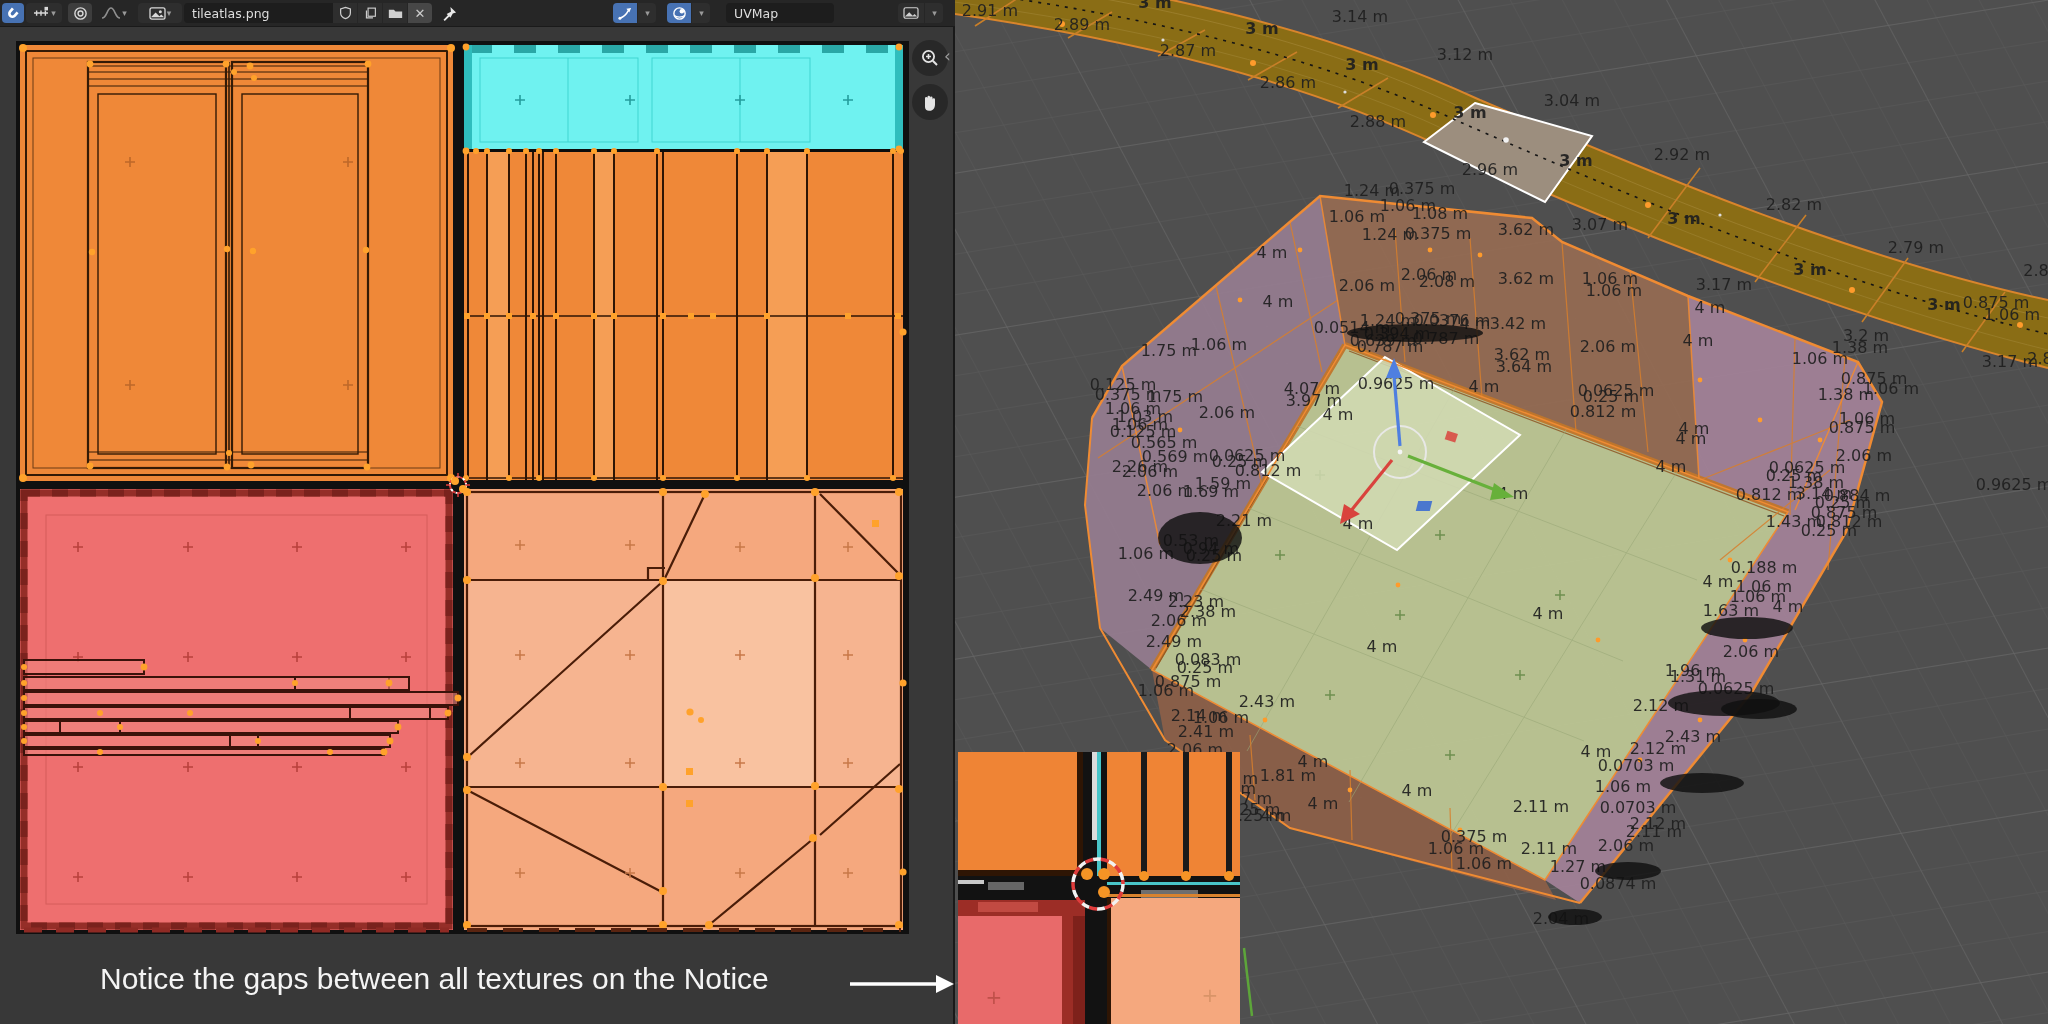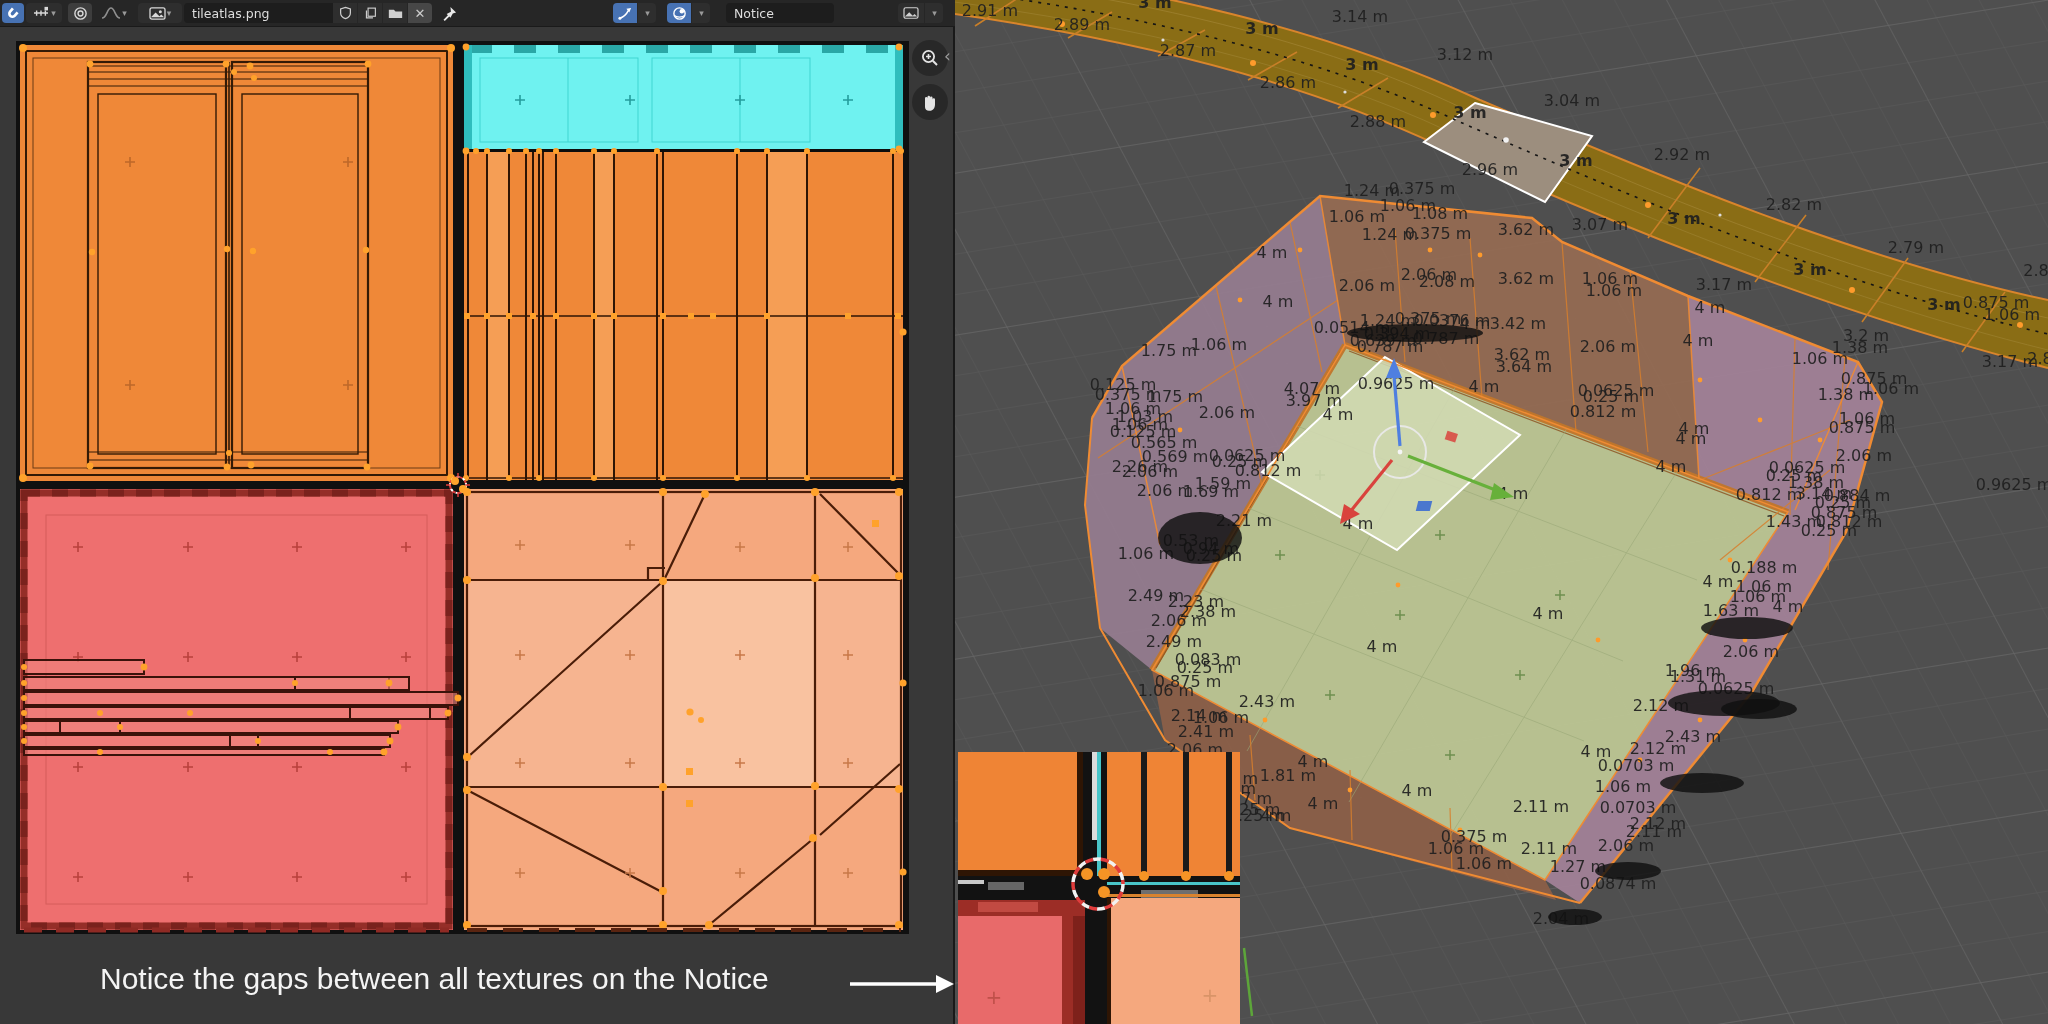--- a/index.html
+++ b/index.html
@@ -116,21 +116,21 @@
       <svg width="15" height="15" viewBox="0 0 16 16">
         <circle cx="8" cy="8" r="6" fill="none" stroke="#fff" stroke-width="1.5"></circle>
         <circle cx="10.5" cy="5.5" r="2.4" fill="#fff"></circle>
         <path d="M2.5 10 a6 3 0 0 0 11 0" stroke="#fff" stroke-width="1.2" fill="none"></path>
       </svg>
     </div>
     <div class="hbtn" style="left:692px;width:18px;border-radius:0 4px 4px 0;">
       <span class="chev">▾</span>
     </div>
     <div class="hfield rnd" style="left:726px;width:100px;">
-      <span>Notice</span>
+      <span>UVMap</span>
     </div>
     <div class="hbtn" style="left:898px;width:26px;border-radius:4px 0 0 4px;">
       <svg width="16" height="14" viewBox="0 0 18 16">
         <rect x="1" y="2" width="16" height="12" rx="2" fill="none" stroke="#d0d0d0" stroke-width="1.4"></rect>
         <path d="M2 12 L7 7 L11 11 L13 9 L16 12 Z" fill="#d0d0d0"></path>
       </svg>
     </div>
     <div class="hbtn" style="left:925px;width:18px;border-radius:0 4px 4px 0;">
       <span class="chev">▾</span>
     </div>

